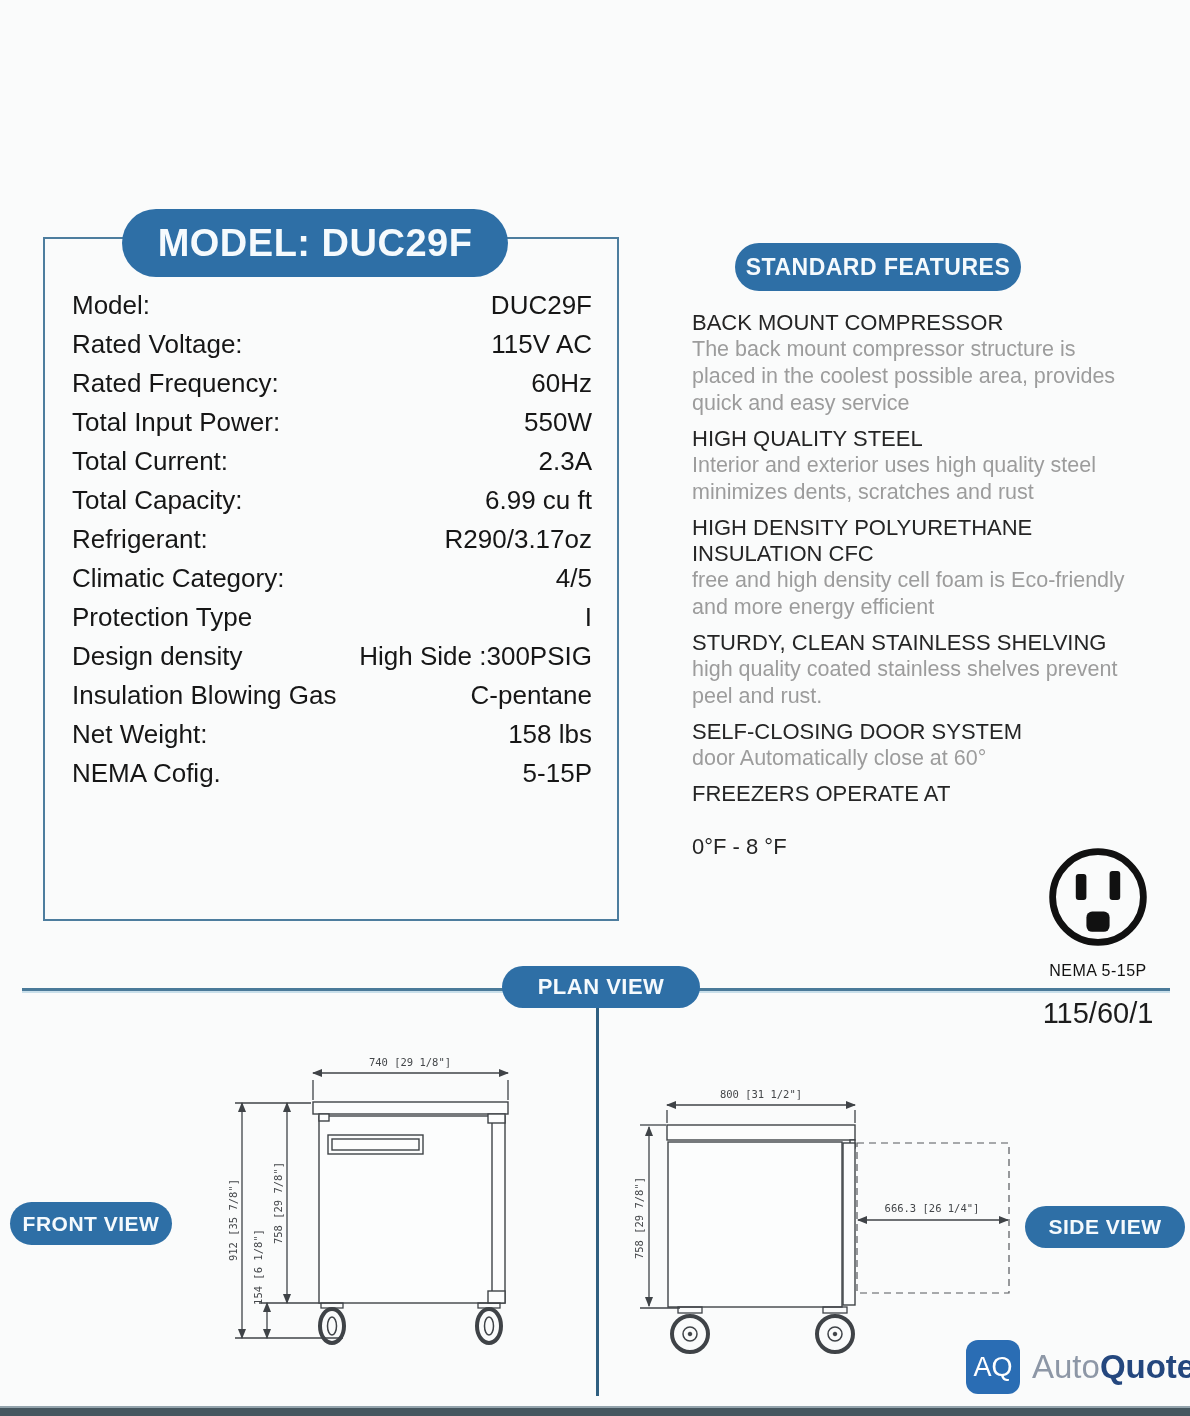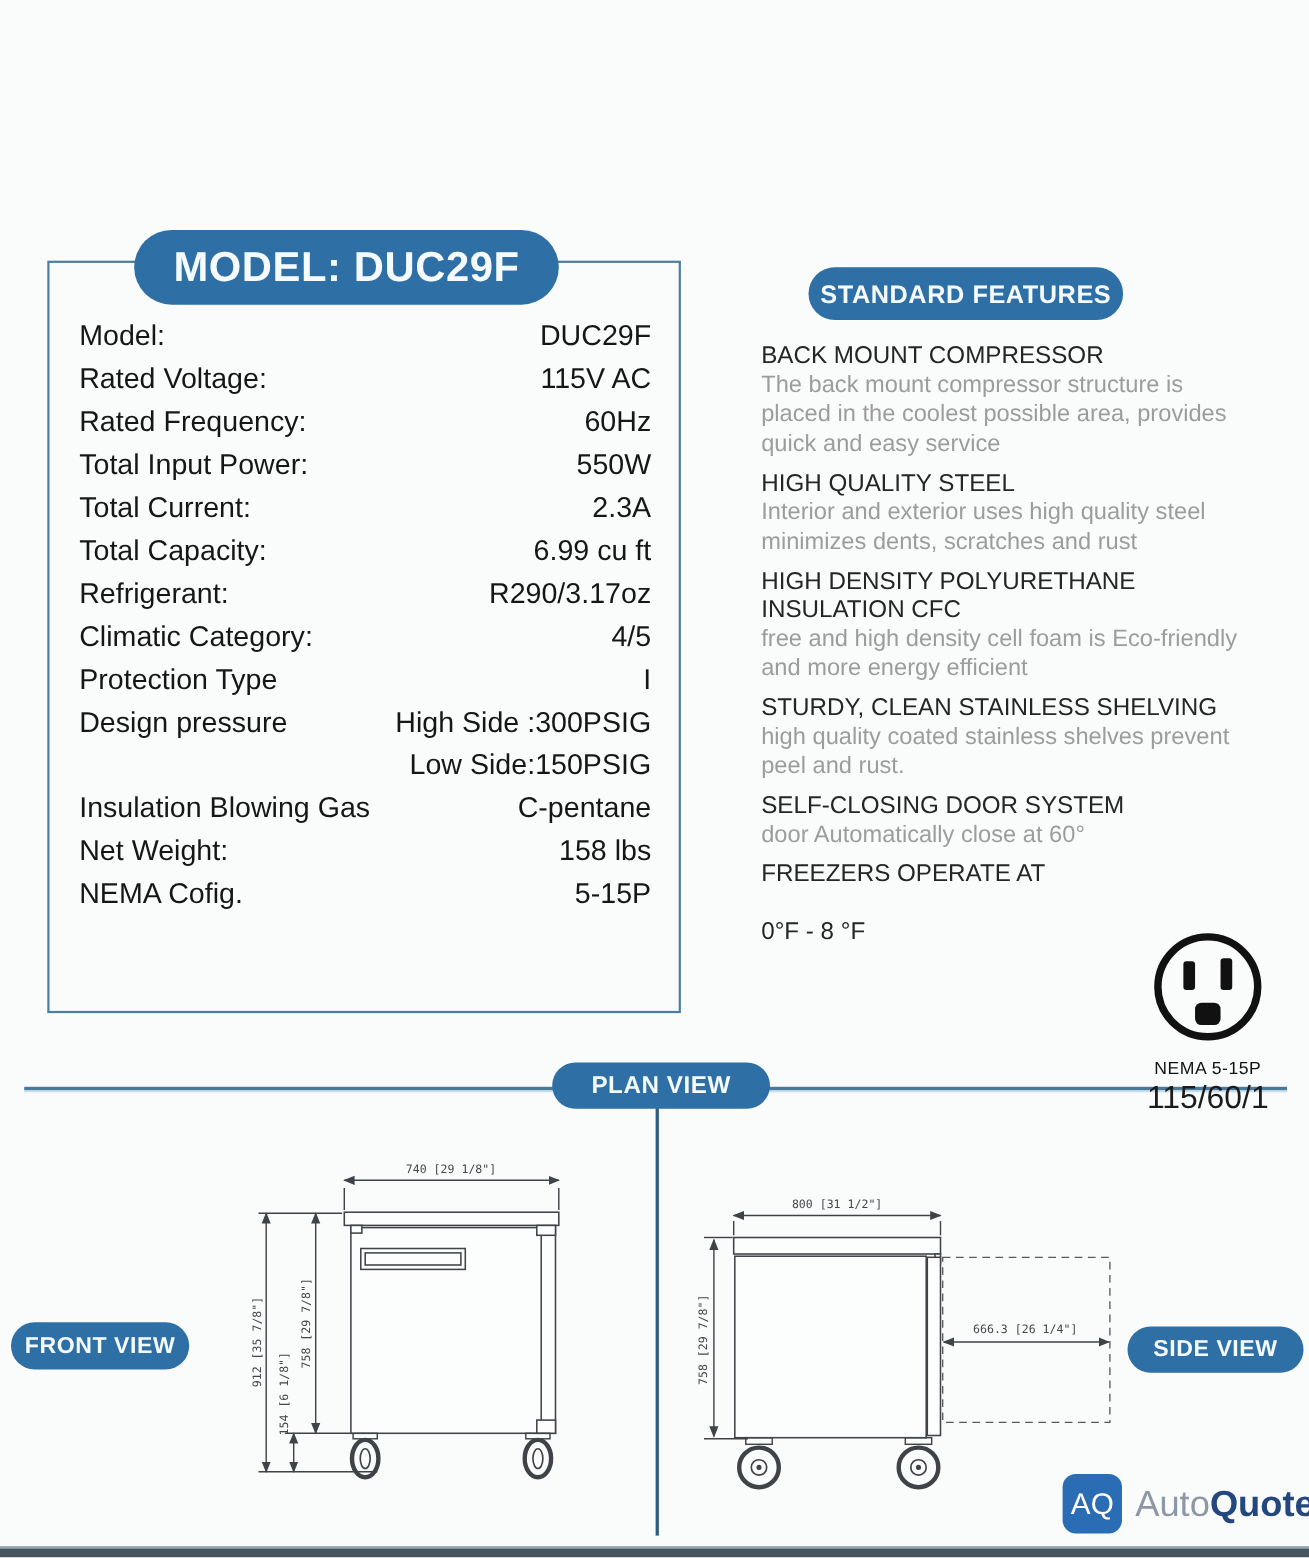--- a/index.html
+++ b/index.html
@@ -38,21 +38,21 @@
   
   .features{position:absolute;left:692px;top:310px;width:452px;z-index:2;}
   .feature{margin-bottom:9px;}
   .feature-heading{font-size:22px;line-height:26px;color:#252525;font-weight:500;}
   .feature-body{font-size:21.5px;line-height:27px;color:#9c9c9c;}
   .feature-body:empty{display:none;}
   .feature-temp{margin-top:27px;}
   
   .nema{position:absolute;left:1034px;top:844px;width:128px;text-align:center;z-index:2;}
   .nema-label{font-size:16px;font-weight:normal;color:#111;margin-top:2px;letter-spacing:0.5px;}
-  .nema-rating{font-size:29px;color:#1c1c1c;margin-top:1px;}
+  .nema-rating{font-size:29px;color:#1c1c1c;margin-top:17px;}
   
   .plan-line{position:absolute;left:22px;right:20px;top:988px;height:3px;
     background:#4a7a99;box-shadow:0 2px 0 rgba(160,200,220,.55);z-index:1;}
   .v-divider{position:absolute;left:596px;top:1007px;width:3px;height:389px;
     background:#2f5f80;z-index:1;}
   
   .front-view{position:absolute;left:225px;top:1045px;z-index:2;}
   .side-view{position:absolute;left:620px;top:1060px;z-index:2;}
   .dimtext{font-family:"DejaVu Sans Mono", monospace;font-size:10.5px;fill:#44474a;}
   
@@ -105,26 +105,22 @@
       </div>
     <div class="spec-row">
         <span class="lab">Climatic Category:</span>
         <span class="val">4/5</span>
       </div>
     <div class="spec-row">
         <span class="lab">Protection Type</span>
         <span class="val">I</span>
       </div>
     <div class="spec-row">
-        <span class="lab">Design pressure</span>
+        <span class="lab">Design density</span>
         <span class="val">High Side :300PSIG</span>
-      </div>
-    <div class="spec-row">
-        <span class="lab"></span>
-        <span class="val">Low Side:150PSIG</span>
       </div>
     <div class="spec-row">
         <span class="lab">Insulation Blowing Gas</span>
         <span class="val">C-pentane</span>
       </div>
     <div class="spec-row">
         <span class="lab">Net Weight:</span>
         <span class="val">158 lbs</span>
       </div>
     <div class="spec-row">

